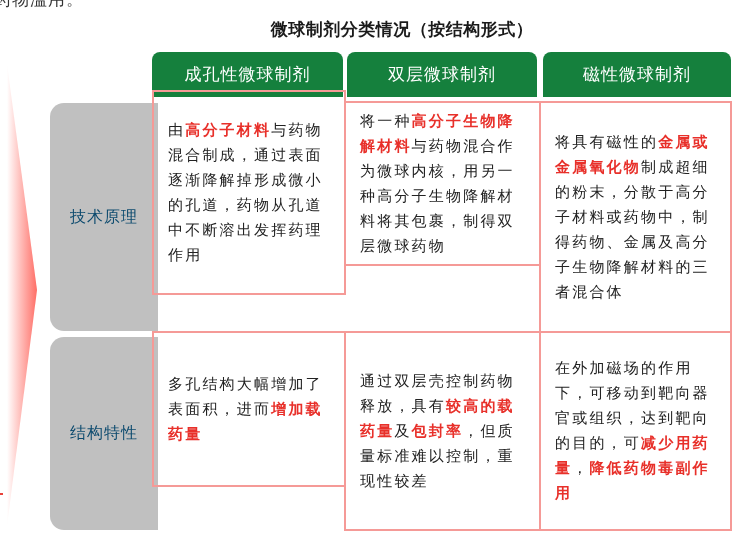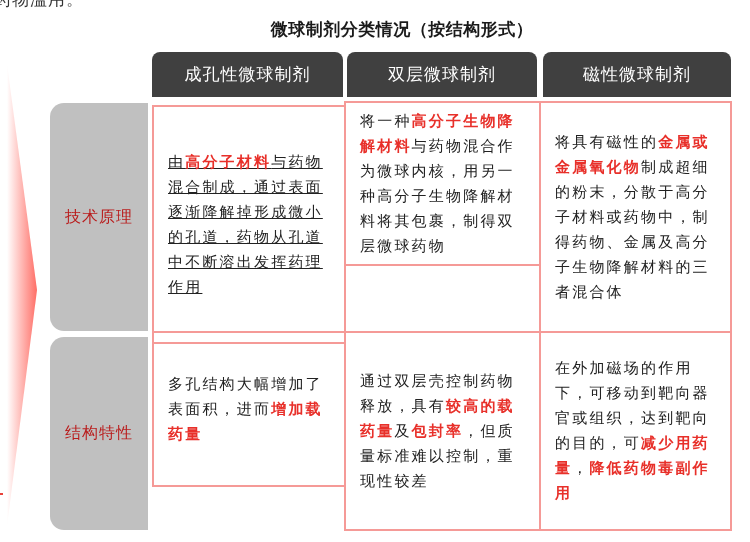--- a/index.html
+++ b/index.html
@@ -3,23 +3,23 @@
 <meta charset="utf-8">
 <style>
   html, body { margin:0; padding:0; background:#ffffff; }
   body { width:750px; height:542px; position:relative; overflow:hidden;
          font-family:"DejaVu Sans","Liberation Sans",sans-serif; color:#222; }
   .prev-text { position:absolute; left:-6px; top:-12px; font-size:17px; color:#333; letter-spacing:1px; white-space:nowrap; }
   .title { position:absolute; left:0; width:750px; top:18px; text-align:center; padding-left:28px; box-sizing:border-box;
            font-size:17px; font-weight:bold; color:#1a1a1a; letter-spacing:0.5px;margin-left:13px; }
   .arrow { position:absolute; left:0; top:0; width:60px; height:542px; }
   .dot { position:absolute; left:0; top:493px; width:3px; height:2px; background:#e8423a; }
-  .col-head { position:absolute; top:52px; height:45px; background:#404040; color:#fff; border-radius:8px 8px 0 0;
+  .col-head { position:absolute; top:52px; height:45px; background:#15803d; color:#fff; border-radius:8px 8px 0 0;
               display:flex; align-items:center; justify-content:center; font-size:17px; letter-spacing:1px; }
-  .row-label { position:absolute; left:50px; width:98px; background:#c0c0c0; color:#b91c1c; border-radius:14px 0 0 14px;
+  .row-label { position:absolute; left:50px; width:108px; background:#c0c0c0; color:#0c4a6e; border-radius:14px 0 0 14px;
                display:flex; align-items:center; justify-content:center; font-size:16px; letter-spacing:1px; }
   .cell { position:absolute; border:2px solid #f59a97; box-sizing:border-box; display:flex; align-items:center;
           padding:0 10px 0 14px; font-size:15px; line-height:25px; letter-spacing:2.2px; color:#222; }
   .cell p { margin:0; }
   .hl { color:#e8302a; font-weight:bold; }
 </style>
 </head>
 <body>
 
 <div class="prev-text">药物滥用。</div>
@@ -37,21 +37,21 @@
 
 <div class="title">微球制剂分类情况（按结构形式）</div>
 
 <div class="col-head" style="left:152px;width:191px;">成孔性微球制剂</div>
 <div class="col-head" style="left:347px;width:190px;">双层微球制剂</div>
 <div class="col-head" style="left:543px;width:188px;">磁性微球制剂</div>
 
 <div class="row-label" style="top:103px;height:228px;">技术原理</div>
 <div class="row-label" style="top:337px;height:193px;">结构特性</div>
 
-<div class="cell" style="left:152px;top:105px;width:194px;height:239px;text-decoration:underline;">
+<div class="cell" style="left:152px;top:90px;width:194px;height:205px;">
     <p><span>由</span><span class="hl">高分子材料</span><span>与药物混合制成，通过表面逐渐降解掉形成微小的孔道，药物从孔道中不断溶出发挥药理作用</span></p>
   </div>
 <div class="cell" style="left:344px;top:101px;width:197px;height:165px;">
     <p><span>将一种</span><span class="hl">高分子生物降解材料</span><span>与药物混合作为微球内核，用另一种高分子生物降解材料将其包裹，制得双层微球药物</span></p>
   </div>
 <div class="cell" style="left:539px;top:101px;width:193px;height:232px;justify-content:flex-end;">
     <p><span>将具有磁性的</span><span class="hl">金属或金属氧化物</span><span>制成超细的粉末，分散于高分子材料或药物中，制得药物、金属及高分子生物降解材料的三者混合体</span></p>
   </div>
 
 <div class="cell" style="left:152px;top:331px;width:194px;height:156px;">

